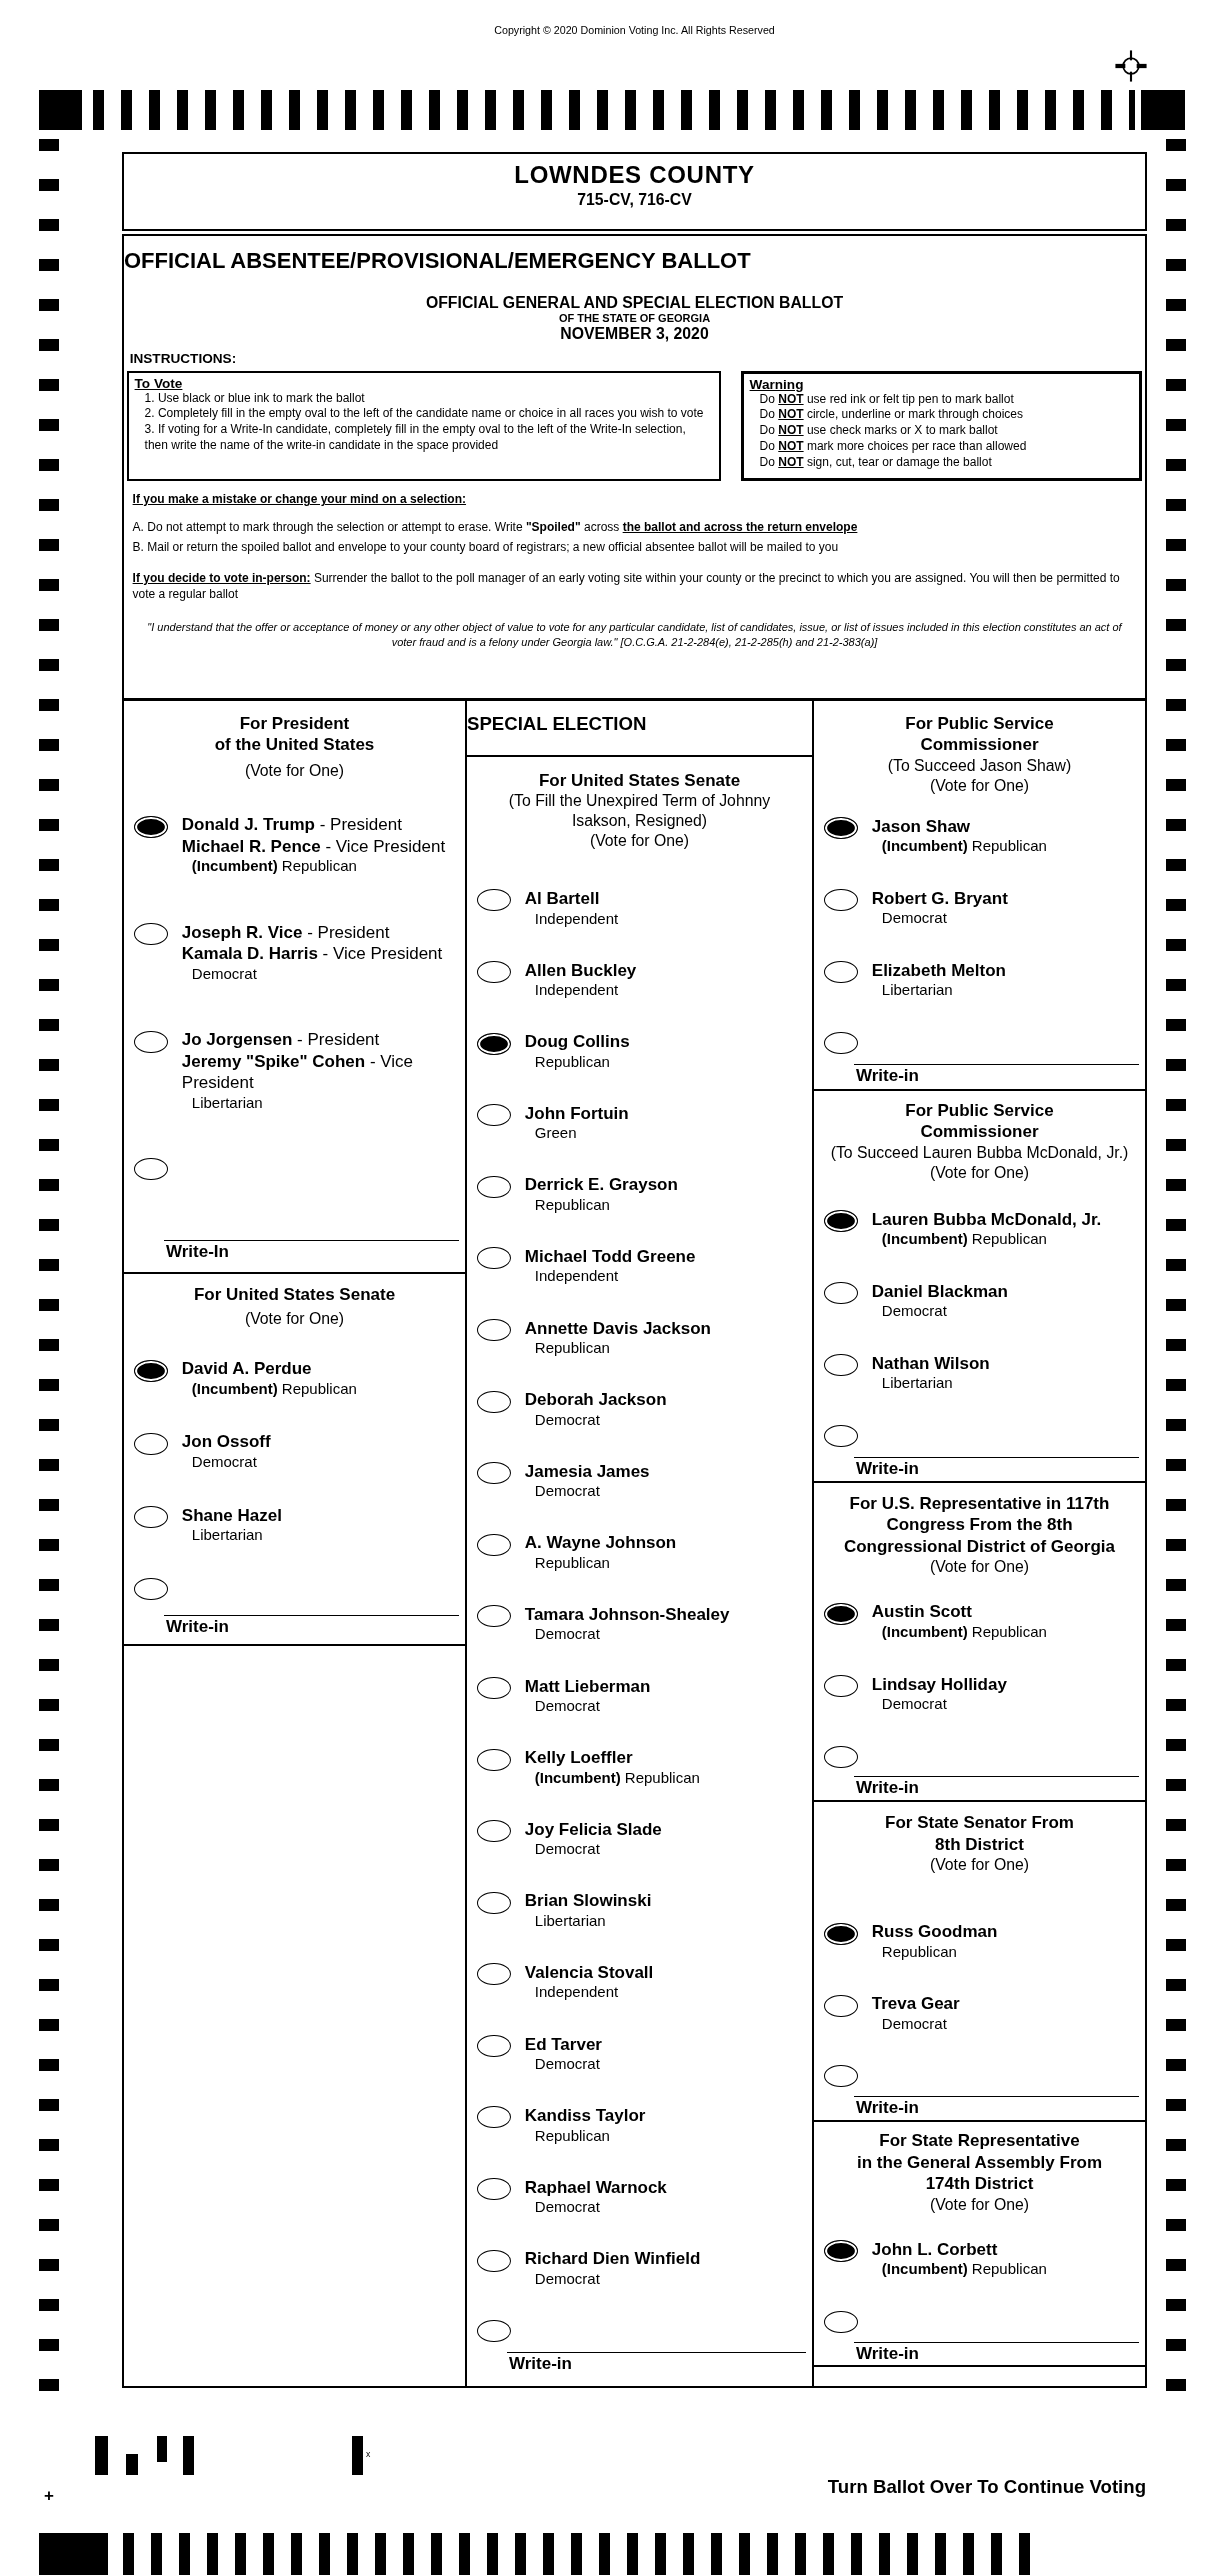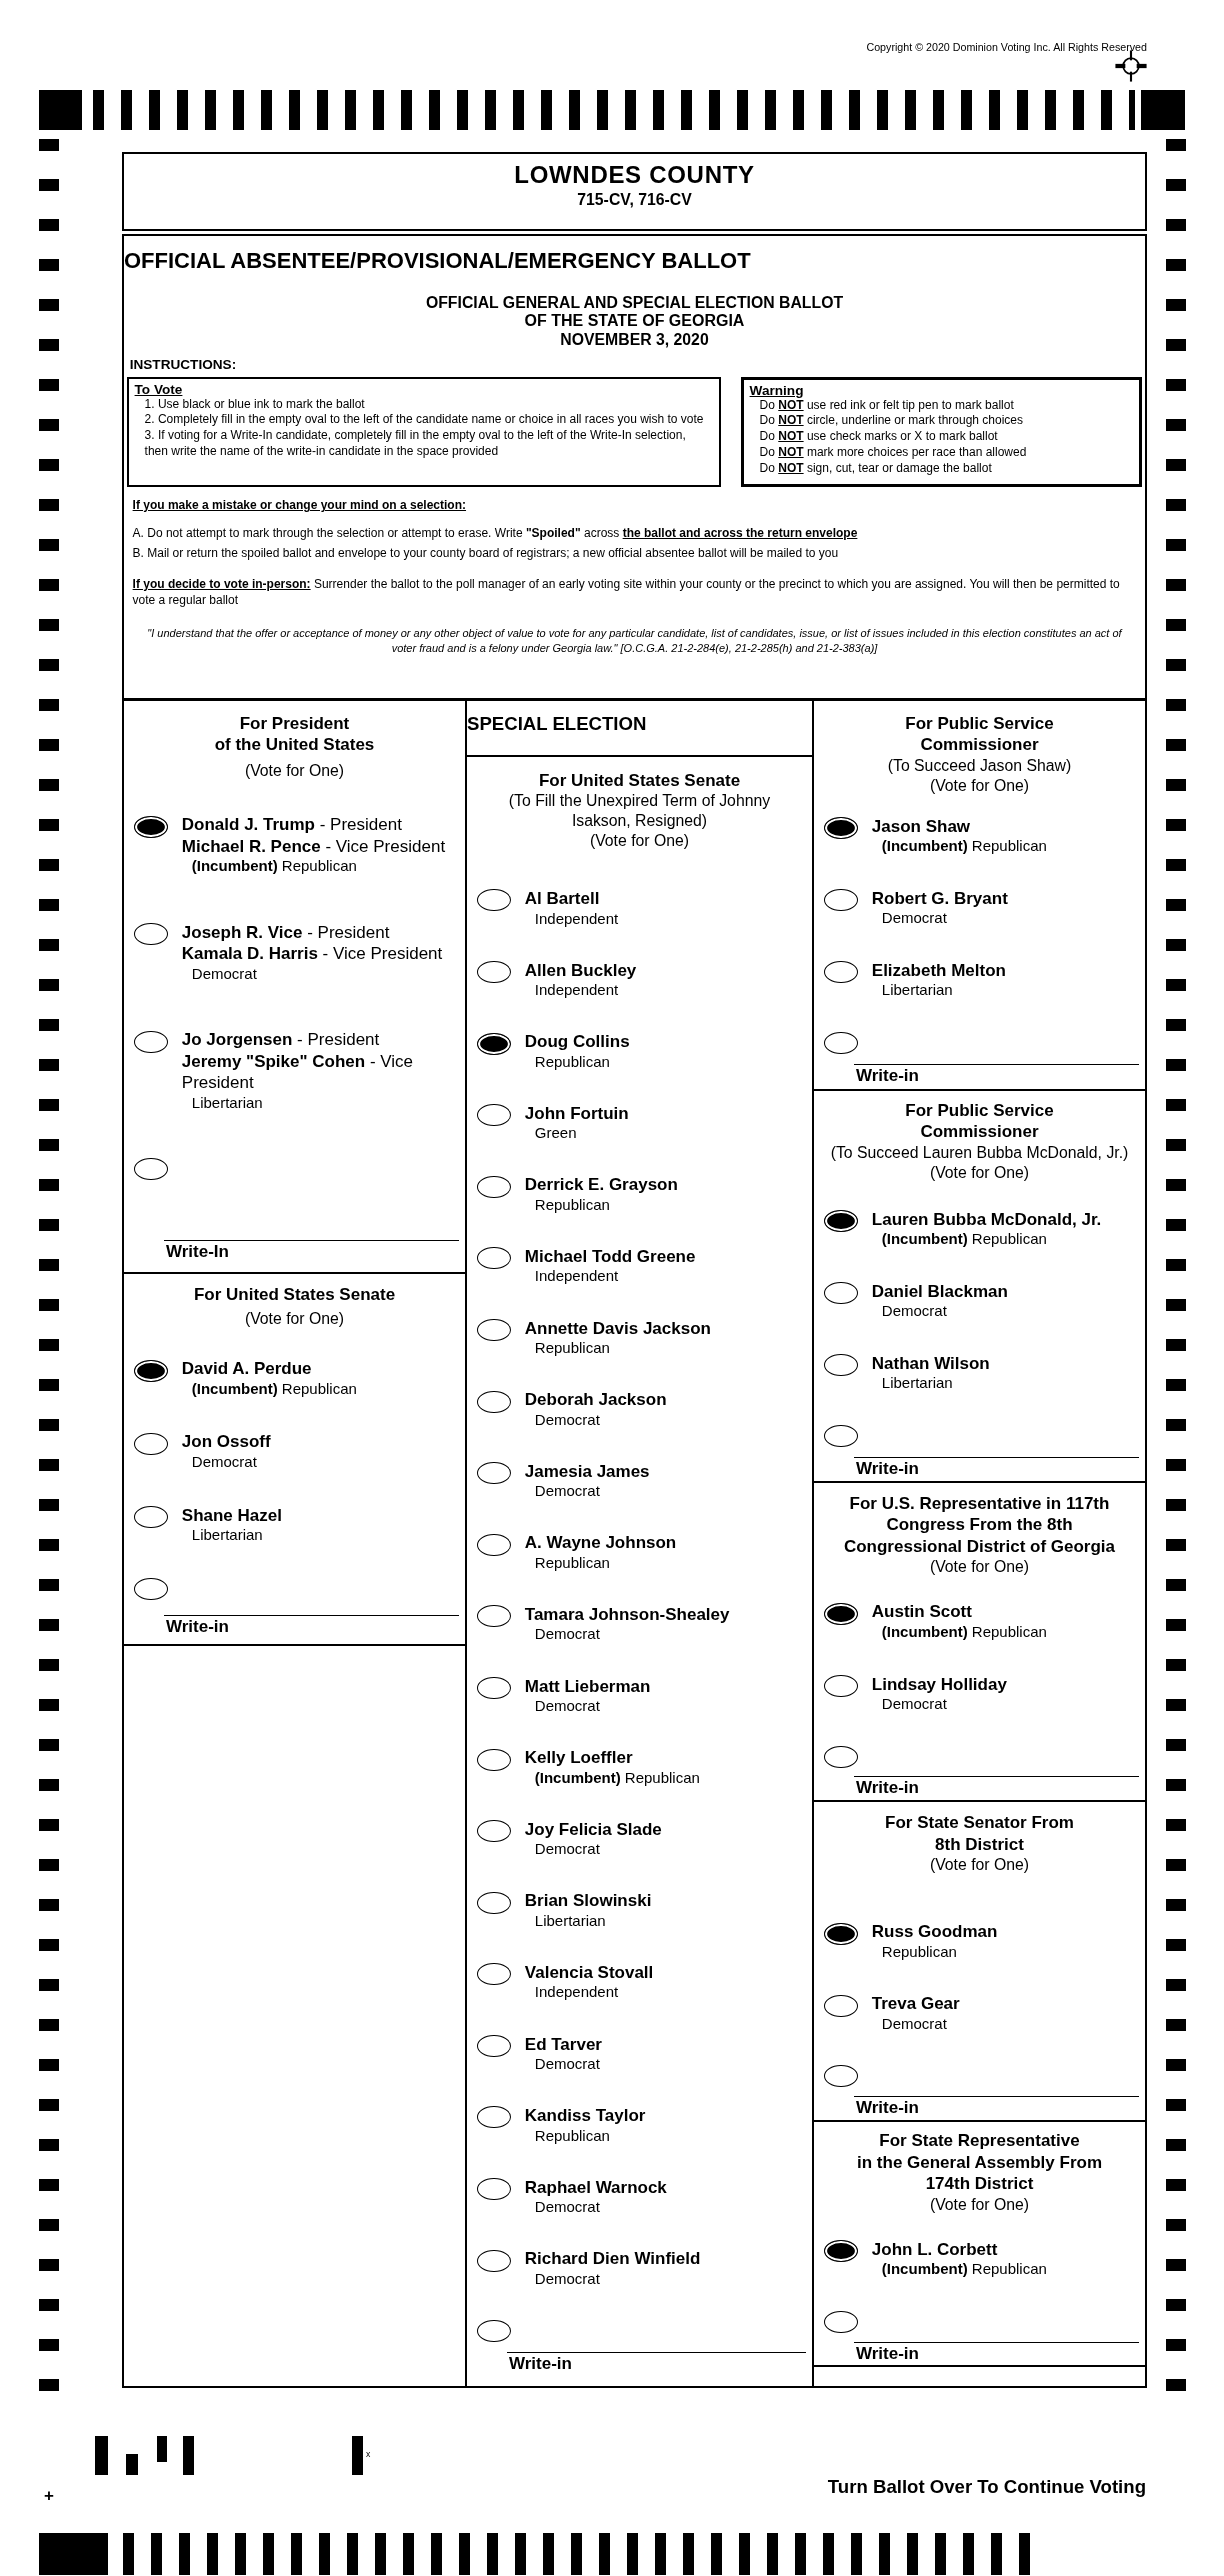--- a/index.html
+++ b/index.html
@@ -11,21 +11,21 @@
   .strip-bars{position:absolute;background:repeating-linear-gradient(90deg,#000 0 10.7px,transparent 10.7px 28px)}
   .block{position:absolute;background:#000}
   .marks-col{position:absolute;width:20px;background:repeating-linear-gradient(180deg,#000 0 12px,transparent 12px 40px)}
   
   .county-box{position:absolute;left:122px;top:152px;width:1025px;height:79px;border:2.1px solid #000;box-sizing:border-box;text-align:center}
   .county-name{font-size:24px;font-weight:bold;margin-top:7.2px;letter-spacing:0.7px}
   .county-codes{font-size:15.8px;font-weight:bold;margin-top:1.4px}
   .main-box{position:absolute;left:122px;top:234px;width:1025px;height:2154px;border:2.9px solid #000;box-sizing:border-box}
   .t1{text-align:left;font-size:22px;font-weight:bold;margin-top:11.5px}
   .t2{text-align:center;font-size:15.8px;font-weight:bold;margin-top:20px}
-  .t3{text-align:center;font-size:16px;font-weight:bold}
+  .t3{text-align:center;font-size:11px;font-weight:bold}
   .t4{text-align:center;font-size:15.8px;font-weight:bold;margin-top:1.4px}
   .instr-label{font-size:13.6px;font-weight:bold;margin:8.6px 0 0 5.7px}
   .instr-row{display:flex;margin:4.3px 2.9px 0 2.9px;gap:20px}
   .tovote{width:594px;border:2.1px solid #000;box-sizing:border-box;padding:2.9px 7.2px 7.2px 5.7px}
   .warnbox{flex:1;border:3.6px solid #000;box-sizing:border-box;padding:2.9px 7.2px 7.2px 5.7px}
   .boxhead{font-size:13.6px;font-weight:bold;text-decoration:underline}
   .tv-item,.wn-item{font-size:12px;line-height:15.8px;margin-left:10px}
   .mist{margin:11.5px 7.2px 0 8.6px;font-size:12px;line-height:15.8px}
   .mist-h{font-weight:bold;text-decoration:underline}
   .pA{margin-top:11.5px}.pB{margin-top:4.3px}
@@ -54,21 +54,21 @@
   .c1r1{padding:11.5px 0 8.6px}.c1r1 .cands{margin-top:33px}.c1r1 .cand{margin-bottom:46px}.c1r1 .wline{margin-top:60px}
   .c1r1 .vote-for{margin-top:5.7px}
   .c1r2{padding:10px 0 5.7px}.c1r2 .vote-for{margin-top:4.3px}.c1r2 .cands{margin-top:29px}.c1r2 .cand{margin-bottom:33px}.c1r2 .wline{margin-top:15.8px}
   .c2r1{padding:13px 0 0;border-bottom:none}.c2r1 .cands{margin-top:37px}.c2r1 .cand{margin-bottom:31.5px}.c2r1 .wline{margin-top:10px}
   .c3r1{padding:11.5px 0 2.9px}.c3r1 .cands{margin-top:20px}.c3r1 .wline{margin-top:10px}
   .c3r2{padding:8.6px 0 1.4px}.c3r2 .cands{margin-top:26px}.c3r2 .wline{margin-top:10px}
   .c3r3{padding:10px 0 1.4px}.c3r3 .cands{margin-top:24px}.c3r3 .wline{margin-top:8.6px}
   .c3r4{padding:10px 0 1.4px}.c3r4 .cands{margin-top:46px}.c3r4 .wline{margin-top:8.6px}
   .c3r5{padding:8.6px 0 1.4px}.c3r5 .cands{margin-top:24px}.c3r5 .wline{margin-top:8.6px}
   
-  .copyright{position:absolute;top:41px;left:122px;width:1025px;text-align:right;font-size:10.7px}
+  .copyright{position:absolute;top:24px;left:122px;width:1025px;text-align:center;font-size:10.7px}
   .turnover{position:absolute;top:2476px;right:79px;font-size:18.6px;font-weight:bold}
   .plusmark{position:absolute;left:44px;top:2486px;font-size:17px;font-weight:bold}
   .tinyx{position:absolute;left:366px;top:2449px;font-size:8.6px}
 </style>
 </head>
 <body>
 
 <div class="page">
 
   <div class="copyright">Copyright © 2020 Dominion Voting Inc.  All Rights Reserved</div>

